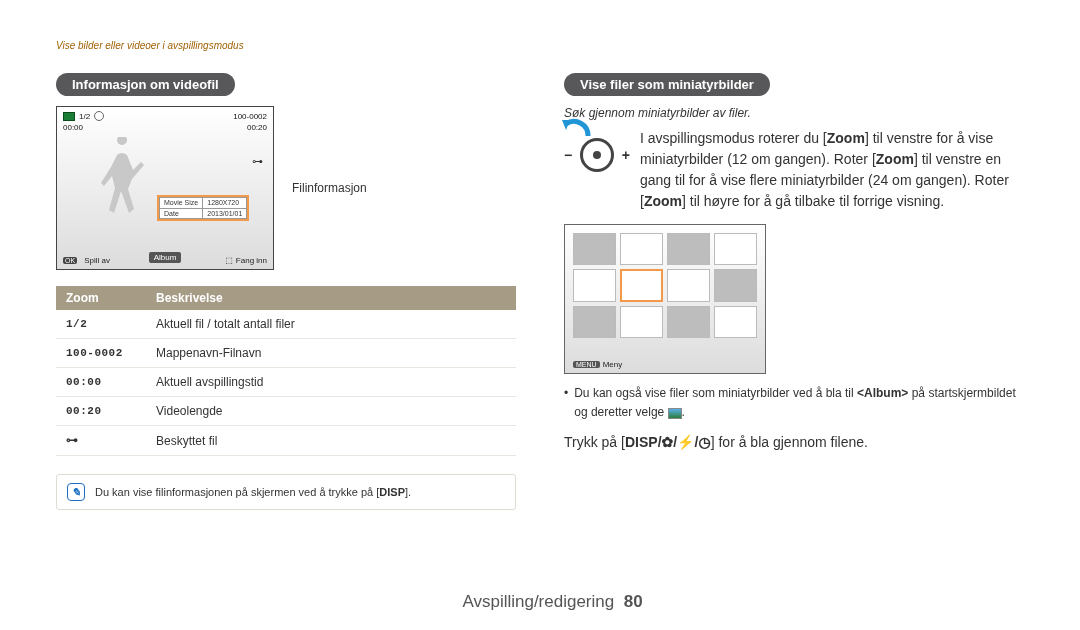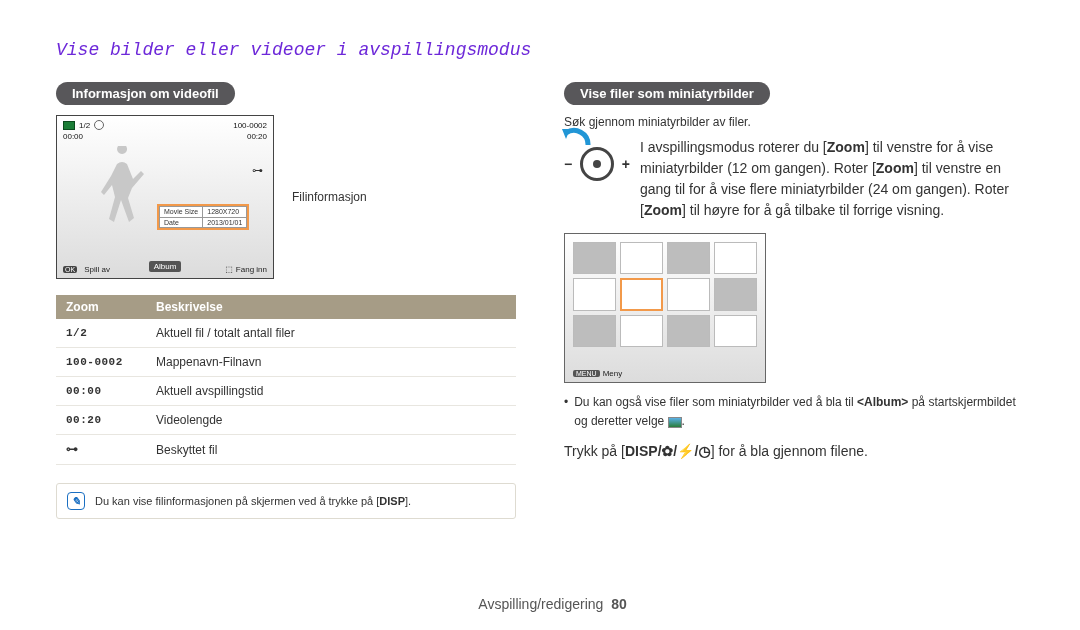--- a/index.html
+++ b/index.html
@@ -9,25 +9,24 @@
     color: #333;
     background: #fff;
     width: 1080px;
     height: 630px;
     position: relative;
   }
   .page {
     padding: 40px 56px 20px 56px;
   }
   .breadcrumb {
-    color: #6d28d9;
-    font-size: 18px;
+    color: #a16207;
+    font-size: 10px;
     font-style: italic;
     margin-bottom: 22px;
-    font-family: Liberation Mono, monospace;
   }
   .columns {
     display: flex;
     gap: 48px;
   }
   .col { flex: 1; }
   .pill {
     display: inline-block;
     background: #58575a;
     color: #fff;
@@ -94,21 +93,21 @@
     align-items: center;
     font-size: 11px;
   }
   .note-icon {
     width: 18px; height: 18px; border:1.5px solid #1a6fc2; border-radius:4px;
     color:#1a6fc2; font-style:italic; font-weight:700; font-size:11px;
     display:flex; align-items:center; justify-content:center;
   }
 
   
-  .desc { font-size:12px; margin-bottom:8px; }
+  .desc { font-size:12px; margin-bottom:8px;font-style:italic; }
   .zoom-block { display:flex; gap:10px; align-items:flex-start; margin-bottom:12px; }
   .zoom-dial {
     width: 66px; height: 54px; position: relative; display:flex; align-items:center; justify-content:center;
   }
   .dial { width:34px; height:34px; border:3px solid #444; border-radius:50%; position:relative;}
   .dial::after{content:""; position:absolute; left:50%; top:50%; width:8px; height:8px; background:#444; border-radius:50%; transform:translate(-50%,-50%);}
   .dial-minus, .dial-plus { position:absolute; top:50%; transform:translateY(-50%); font-size:14px; font-weight:600;}
   .dial-minus{left:0;} .dial-plus{right:0;}
   .arrow-svg{ position:absolute; left:-6px; top:-10px; }
   .zoom-text { font-size:14px; line-height:1.5; flex:1;}
@@ -125,21 +124,21 @@
   .menu-line { position:absolute; left:8px; bottom:4px; font-size:8px; color:#222; display:flex; align-items:center; gap:3px;}
   .menu-chip { background:#555; color:#fff; padding:0 3px; border-radius:2px; font-size:7px;}
 
   .bullet { font-size:12px; line-height:1.6; margin-bottom:12px; display:flex; gap:6px;}
   .bullet-dot { flex-shrink:0; }
   .instruction { font-size:14px; }
   .btn-icons { font-weight:700; }
 
   .footer {
     position:absolute; bottom:18px; left:0; right:0;
-    text-align:center; font-size:14px; color:#555;margin-left:25px;
+    text-align:center; font-size:17px; color:#555;margin-left:25px;
   }
   .pg { font-weight:600; }
 </style>
 </head>
 <body>
 
 <div class="page">
   <div class="breadcrumb">Vise bilder eller videoer i avspillingsmodus</div>
 
   <div class="columns">

